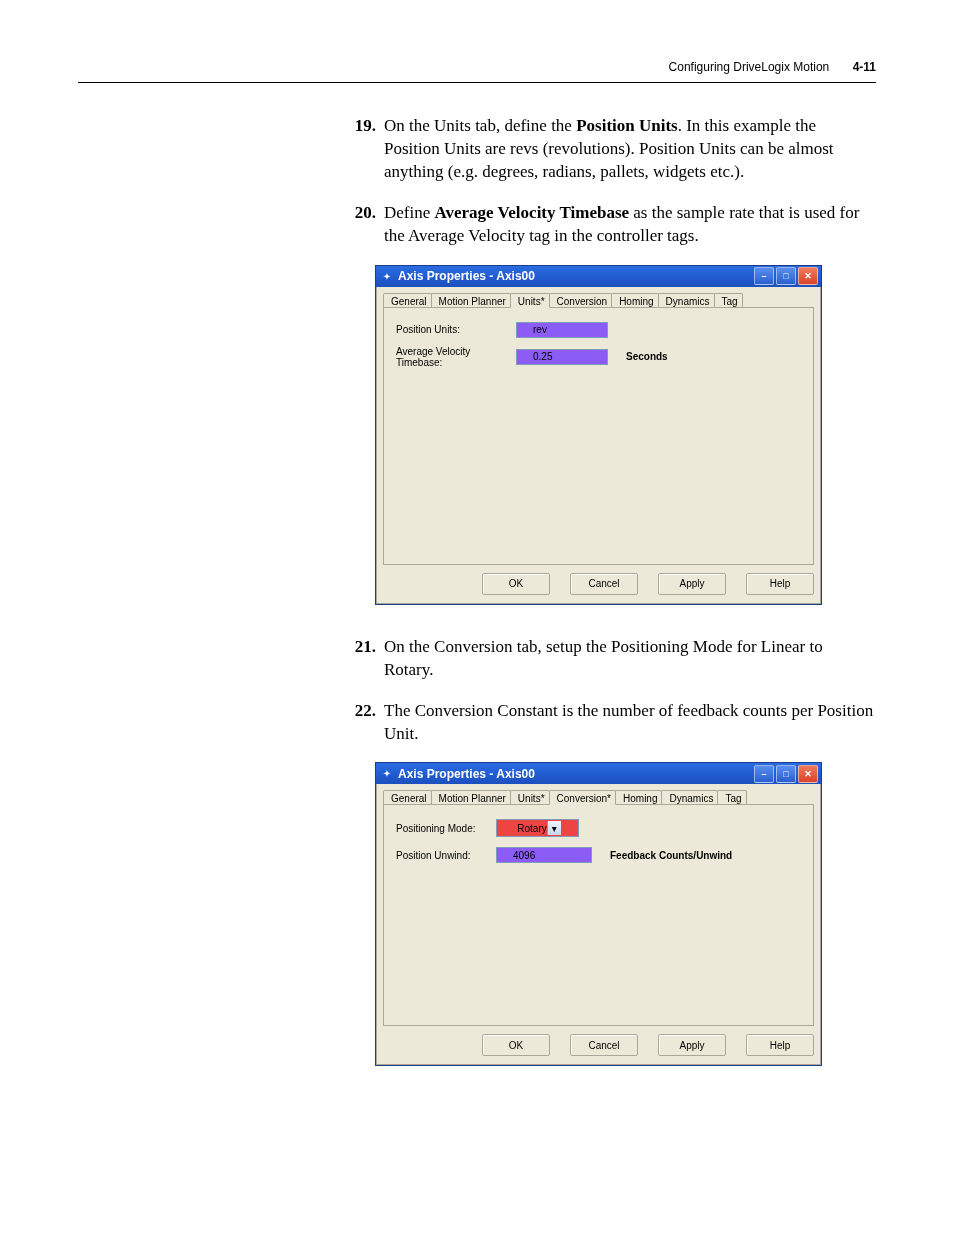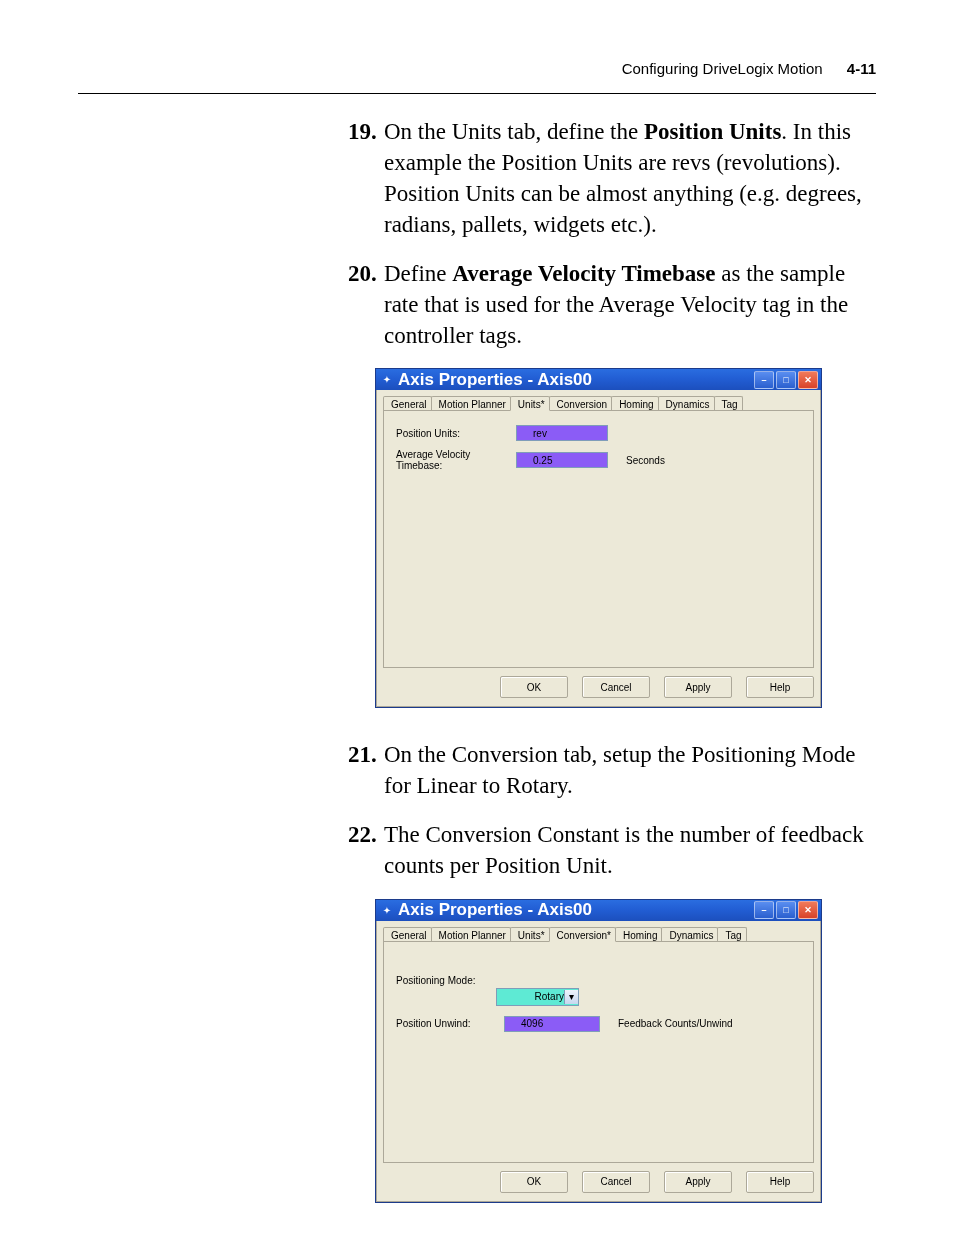--- a/index.html
+++ b/index.html
@@ -7,49 +7,49 @@
     font-family: "Times New Roman", serif;
     background: #fff;
     color: #000;
     width: 954px;
   }
   .page {
     padding: 60px 78px 0 78px;
   }
   .header-line {
     border-bottom: 1px solid #000;
-    padding-bottom: 16px;
-    margin-bottom: 22px;
+    padding-bottom: 8px;
+    margin-bottom: 32px;
     text-align: right;
     font-family: Arial, sans-serif;
-    font-size: 15px;
+    font-size: 12px;
   }
   .header-pageno { font-weight: bold; margin-left: 20px; }
   .indent-block { margin-left: 270px; }
-  .step { display: flex; margin-bottom: 18px; font-size: 23px; line-height: 1.35; font-family: Liberation Serif, serif; }
+  .step { display: flex; margin-bottom: 18px; font-size: 17px; line-height: 1.35; font-family: Liberation Serif, serif; }
   .step-num { font-weight: bold; width: 28px; text-align: right; flex: 0 0 28px; }
   .step-body { margin-left: 8px; }
   .bold { font-weight: bold; }
   .dialog-wrap { margin: 10px 0 32px 28px; }
   
   .win {
     width: 445px;
     font-family: Tahoma, Arial, sans-serif;
     font-size: 10px;
     box-shadow: 0 0 0 1px #1c3b8b;
   }
   .titlebar {
     height: 21px;
     background: linear-gradient(to bottom, #2a6de0 0%, #225ed4 45%, #1c4fbd 100%);
     display: flex; align-items: center;
     color: #fff;
     padding-left: 4px;
   }
   .titlebar .ticon { width: 14px; height: 14px; display: flex; align-items:center; justify-content:center; margin-right:4px; font-size: 10px;}
-  .titlebar .ttext { font-weight: bold; font-size: 17px; flex: 1; }
+  .titlebar .ttext { font-weight: bold; font-size: 12px; flex: 1; }
   .winbtns { display:flex; gap:2px; padding-right:3px;}
   .winbtn {
     width: 18px; height: 16px;
     display:flex; align-items:center; justify-content:center;
     border-radius: 2px;
     font-size: 9px; font-weight: bold; color:#fff;
     border: 1px solid rgba(255,255,255,0.5);
   }
   .winbtn.min, .winbtn.max { background: linear-gradient(#5a8ef0,#2a5fcf); }
   .winbtn.close { background: linear-gradient(#f07a5a,#d8422a); }
@@ -92,33 +92,32 @@
     border: 1px solid #7f9db9;
     padding: 0 16px;
     background:#8b5cf6;
   }
   .tin.w58 { width: 58px; }
   .tin.w62 { width: 62px; }
   .sel {
     height: 16px;
     font-size: 10px;
     border: 1px solid #7f9db9;
-    background:#5eead4;
+    background:#ef4444;
     width: 78px;
-    display:flex; align-items:center; justify-content:flex-end;
+    display:flex; align-items:center; justify-content:center;
     padding-left: 3px;
-    margin-top: 32px;
   }
   .sel .arr {
     width:13px; height:14px; border-left:1px solid #7f9db9;
     display:flex;align-items:center;justify-content:center;
     background: linear-gradient(#eef3fb,#c7d7ef);
   }
-  .unit { margin-left: 18px; font-size:10px;}
-  .btnrow { display:flex; justify-content:flex-end; gap:14px; margin-top: 8px;}
+  .unit { margin-left: 18px; font-size:10px;font-weight:bold;}
+  .btnrow { display:flex; justify-content:flex-end; gap:20px; margin-top: 8px;}
   .dbtn {
     width: 66px; height: 20px;
     font-size: 10px;
     background: #ece9d8;
     border: 1px solid #aca899;
     border-radius: 2px;
     box-shadow: inset 1px 1px 0 #fff;
     display:flex; align-items:center; justify-content:center;
     cursor: pointer;
   }
@@ -223,21 +222,21 @@
           </div>
           <div class="panel h200">
             <div class="row">
               <div class="lbl" style="width:100px">Positioning Mode:</div>
               <div class="sel">
                 <span>Rotary</span>
                 <span class="arr">▾</span>
               </div>
             </div>
             <div class="row" style="margin-top:10px">
-              <div class="lbl" style="width:108px">Position Unwind:</div>
+              <div class="lbl" style="width:100px">Position Unwind:</div>
               <input class="tin w62" value="4096" style="">
               <div class="unit">Feedback Counts/Unwind</div>
             </div>
           </div>
           <div class="btnrow">
             <div class="dbtn">OK</div>
             <div class="dbtn">Cancel</div>
             <div class="dbtn">Apply</div>
             <div class="dbtn">Help</div>
           </div>

